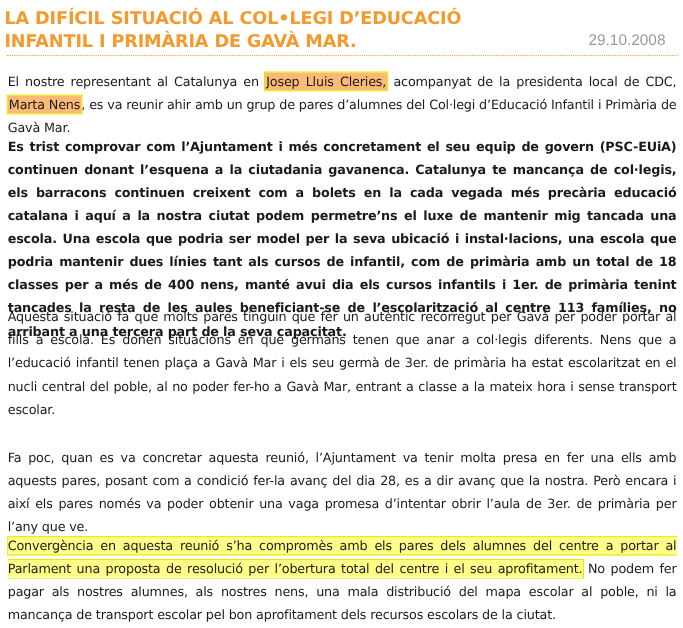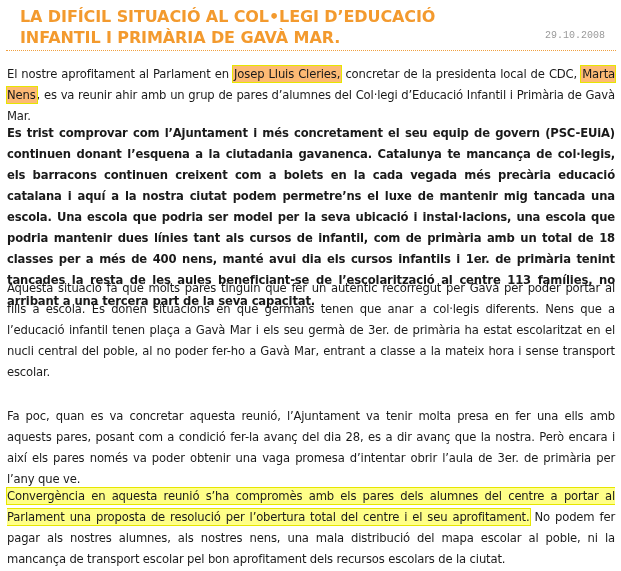--- a/index.html
+++ b/index.html
@@ -16,38 +16,38 @@
     }
     .header {
       position: absolute;
       left: 0;
       top: 0;
       width: 621px;
       height: 52px;
     }
     .title {
       position: absolute;
-      left: 20px;
+      left: 4px;
       top: 6px;
       width: 500px;
       margin: 0;
       color: #F39A2E;
       font-family: "DejaVu Sans", sans-serif;
       font-weight: bold;
       font-size: 16px;
       line-height: 21px;
       letter-spacing: -0.1px;
     }
     .date {
       position: absolute;
       right: 16px;
       top: 29px;
       color: #9a9a9a;
-      font-family: Liberation Mono, monospace;
-      font-size: 10px;
+      font-family: Liberation Sans, sans-serif;
+      font-size: 14px;
       line-height: 14px;
     }
     .rule {
       position: absolute;
       left: 6px;
       top: 50px;
       width: 610px;
       height: 0;
       border-top: 1px dotted #F0A040;
     }
@@ -86,21 +86,21 @@
 </head>
 <body>
 
 <div class="header">
   <h1 class="title">LA DIFÍCIL SITUACIÓ AL COL•LEGI D’EDUCACIÓ INFANTIL I PRIMÀRIA DE GAVÀ MAR.</h1>
   <span class="date">29.10.2008</span>
   <div class="rule"></div>
 </div>
 
 <div class="article">
-  <p class="p1"><span>El nostre aprofitament al Parlament en </span><span class="hl">Josep Lluis Cleries,</span><span> concretar de la presidenta local de CDC, </span><span class="hl">Marta Nens</span><span>, es va reunir ahir amb un grup de pares d’alumnes del Col·legi d’Educació Infantil i Primària de Gavà Mar.</span></p>
+  <p class="p1"><span>El nostre representant al Catalunya en </span><span class="hl">Josep Lluis Cleries,</span><span> acompanyat de la presidenta local de CDC, </span><span class="hl">Marta Nens</span><span>, es va reunir ahir amb un grup de pares d’alumnes del Col·legi d’Educació Infantil i Primària de Gavà Mar.</span></p>
 
   <p class="p2">Es trist comprovar com l’Ajuntament i més concretament el seu equip de govern (PSC-EUiA) continuen donant l’esquena a la ciutadania gavanenca. Catalunya te mancança de col·legis, els barracons continuen creixent com a bolets en la cada vegada més precària educació catalana i aquí a la nostra ciutat podem permetre’ns el luxe de mantenir mig tancada una escola. Una escola que podria ser model per la seva ubicació i instal·lacions, una escola que podria mantenir dues línies tant als cursos de infantil, com de primària amb un total de 18 classes per a més de 400 nens, manté avui dia els cursos infantils i 1er. de primària tenint tancades la resta de les aules beneficiant-se de l’escolarització al centre 113 famílies, no arribant a una tercera part de la seva capacitat.</p>
 
   <p class="p3">Aquesta situació fa que molts pares tinguin que fer un autèntic recorregut per Gavà per poder portar al fills a escola. Es donen situacions en que germans tenen que anar a col·legis diferents. Nens que a l’educació infantil tenen plaça a Gavà Mar i els seu germà de 3er. de primària ha estat escolaritzat en el nucli central del poble, al no poder fer-ho a Gavà Mar, entrant a classe a la mateix hora i sense transport escolar.</p>
 
   <p class="p4">Fa poc, quan es va concretar aquesta reunió, l’Ajuntament va tenir molta presa en fer una ells amb aquests pares, posant com a condició fer-la avanç del dia 28, es a dir avanç que la nostra. Però encara i així els pares només va poder obtenir una vaga promesa d’intentar obrir l’aula de 3er. de primària per l’any que ve.</p>
 
   <p class="p5"><span class="hl-block">Convergència en aquesta reunió s’ha compromès amb els pares dels alumnes del centre a portar al Parlament una proposta de resolució per l’obertura total del centre i el seu aprofitament.</span><span> No podem fer pagar als nostres alumnes, als nostres nens, una mala distribució del mapa escolar al poble, ni la mancança de transport escolar pel bon aprofitament dels recursos escolars de la ciutat.</span></p>
 </div>
 

